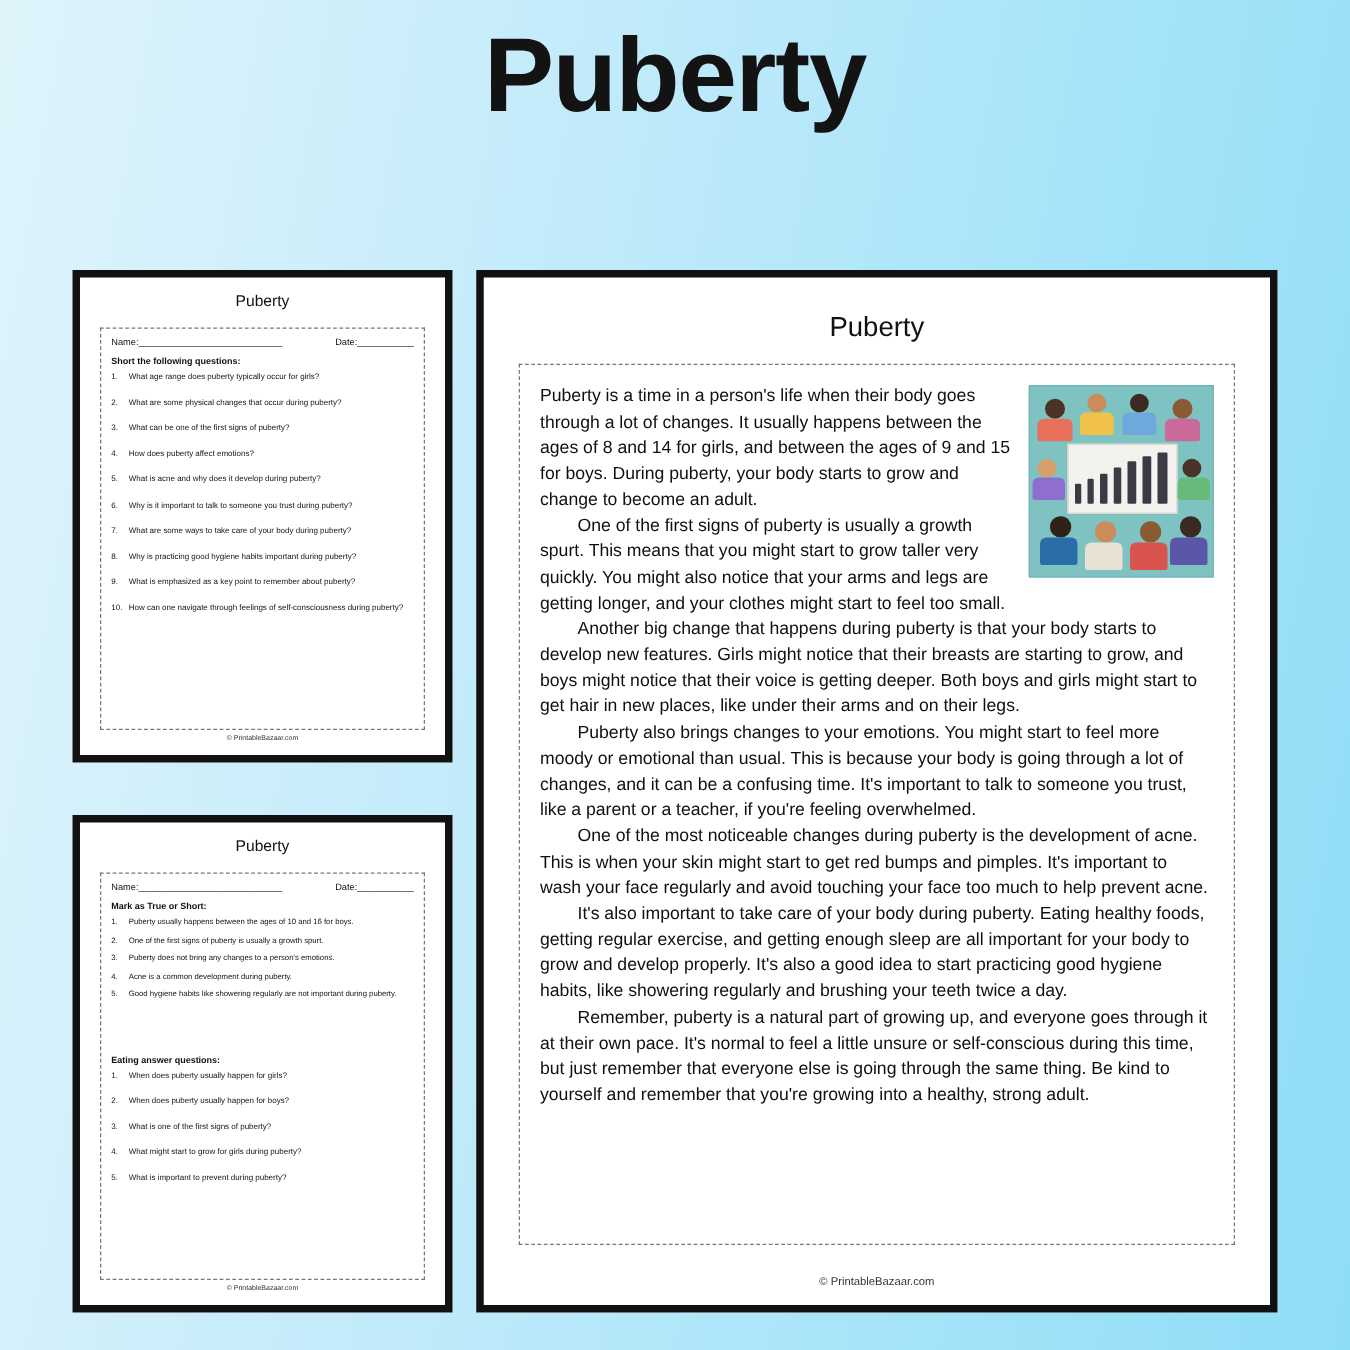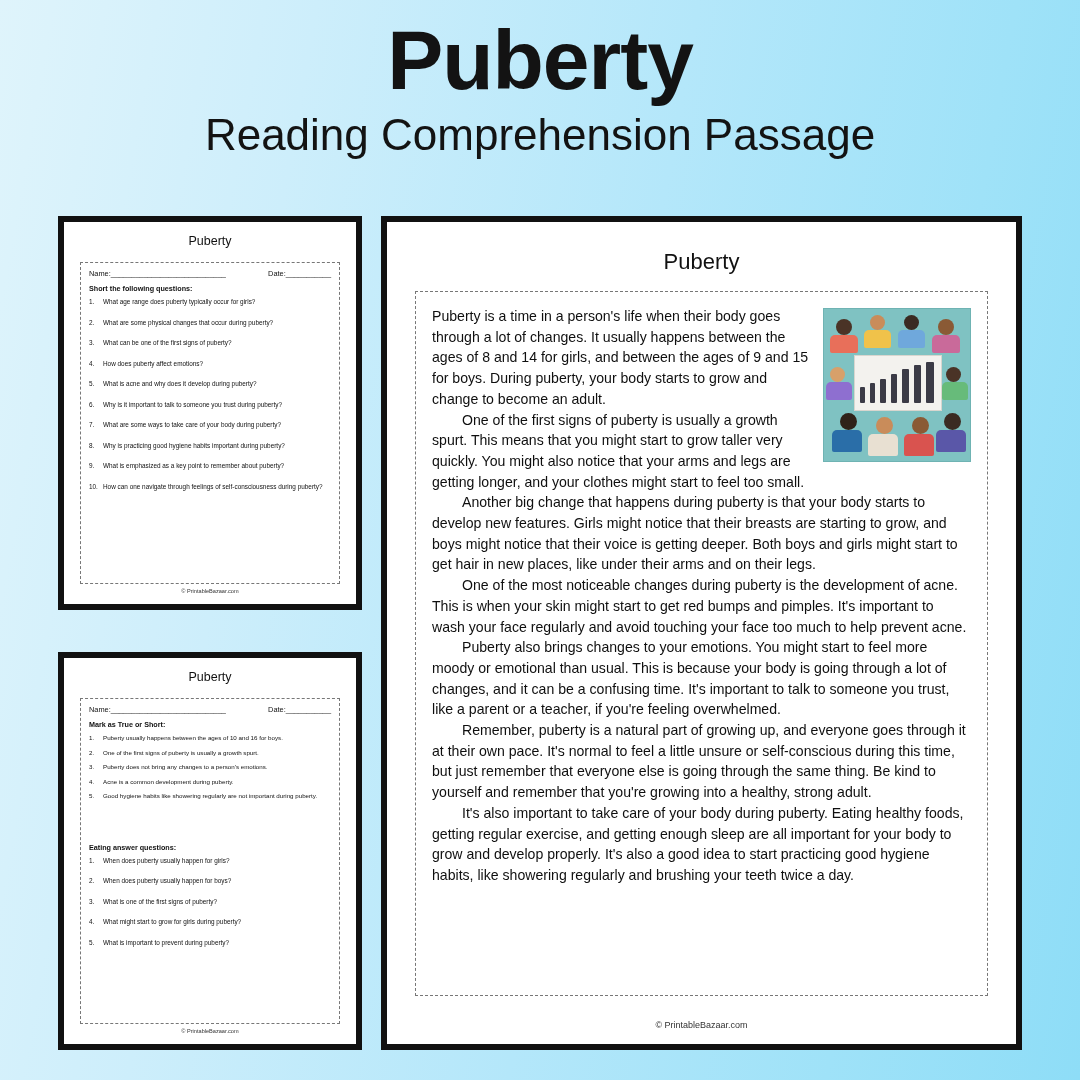--- a/index.html
+++ b/index.html
@@ -235,21 +235,20 @@
     font-size: 9px;
   }
 </style>
 </head>
 <body>
 
 <div class="stage">
 
   <div class="header">
     <h1 class="main-title">Puberty</h1>
-    <h2 class="sub-title">Reading Comprehension Passage</h2>
   </div>
 
   <div class="sheet" id="worksheet-one">
     <div class="sheet-title">Puberty</div>
     <div class="inner dashed-box">
       <div class="name-date-row">
         <span>Name:____________________________</span>
         <span>Date:___________</span>
       </div>
       <div class="prompt-label">Short the following questions:</div>
@@ -389,22 +388,22 @@
         <div class="body" style="left:44px; top:125px; width:30px; height:22px; background:#e8e0d2;"></div>
         <div class="head" style="left:88px; top:108px; width:17px; height:17px; background:#8a5a35;"></div>
         <div class="body" style="left:80px; top:125px; width:30px; height:22px; background:#d9534f;"></div>
         <div class="head" style="left:120px; top:104px; width:17px; height:17px; background:#3a2b22;"></div>
         <div class="body" style="left:112px; top:121px; width:30px; height:22px; background:#5a57a8;"></div>
       </div>
       <div class="passage-body">
         <p class="first">Puberty is a time in a person's life when their body goes through a lot of changes. It usually happens between the ages of 8 and 14 for girls, and between the ages of 9 and 15 for boys. During puberty, your body starts to grow and change to become an adult.</p>
         <p>One of the first signs of puberty is usually a growth spurt. This means that you might start to grow taller very quickly. You might also notice that your arms and legs are getting longer, and your clothes might start to feel too small.</p>
         <p>Another big change that happens during puberty is that your body starts to develop new features. Girls might notice that their breasts are starting to grow, and boys might notice that their voice is getting deeper. Both boys and girls might start to get hair in new places, like under their arms and on their legs.</p>
+        <p>Puberty also brings changes to your emotions. You might start to feel more moody or emotional than usual. This is because your body is going through a lot of changes, and it can be a confusing time. It's important to talk to someone you trust, like a parent or a teacher, if you're feeling overwhelmed.</p>
         <p>One of the most noticeable changes during puberty is the development of acne. This is when your skin might start to get red bumps and pimples. It's important to wash your face regularly and avoid touching your face too much to help prevent acne.</p>
-        <p>Puberty also brings changes to your emotions. You might start to feel more moody or emotional than usual. This is because your body is going through a lot of changes, and it can be a confusing time. It's important to talk to someone you trust, like a parent or a teacher, if you're feeling overwhelmed.</p>
+        <p>It's also important to take care of your body during puberty. Eating healthy foods, getting regular exercise, and getting enough sleep are all important for your body to grow and develop properly. It's also a good idea to start practicing good hygiene habits, like showering regularly and brushing your teeth twice a day.</p>
         <p>Remember, puberty is a natural part of growing up, and everyone goes through it at their own pace. It's normal to feel a little unsure or self-conscious during this time, but just remember that everyone else is going through the same thing. Be kind to yourself and remember that you're growing into a healthy, strong adult.</p>
-        <p>It's also important to take care of your body during puberty. Eating healthy foods, getting regular exercise, and getting enough sleep are all important for your body to grow and develop properly. It's also a good idea to start practicing good hygiene habits, like showering regularly and brushing your teeth twice a day.</p>
       </div>
     </div>
     <div class="footer-credit">© PrintableBazaar.com</div>
   </div>
 
 </div>
 
 </body></html>

